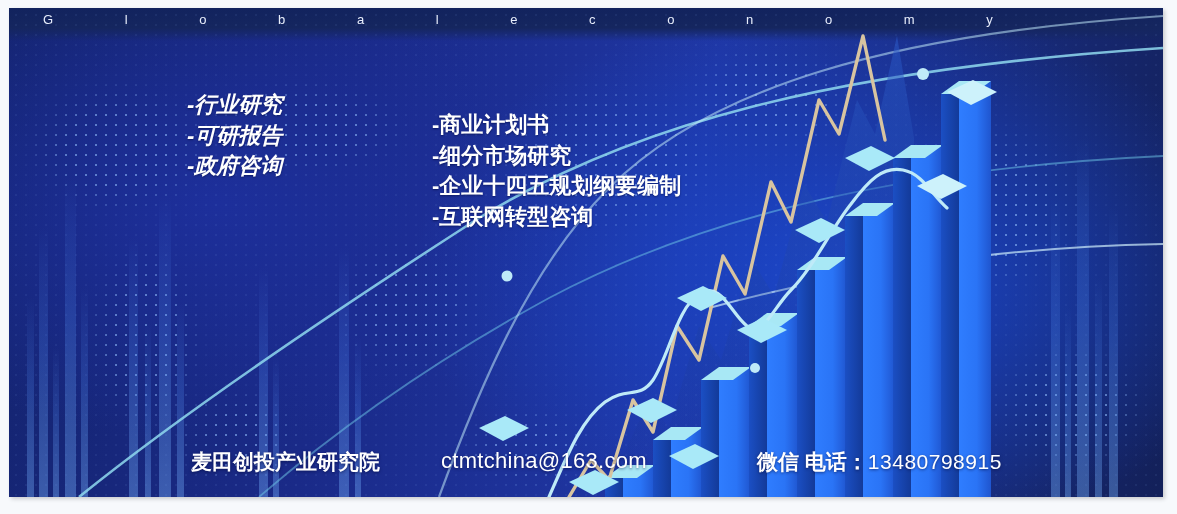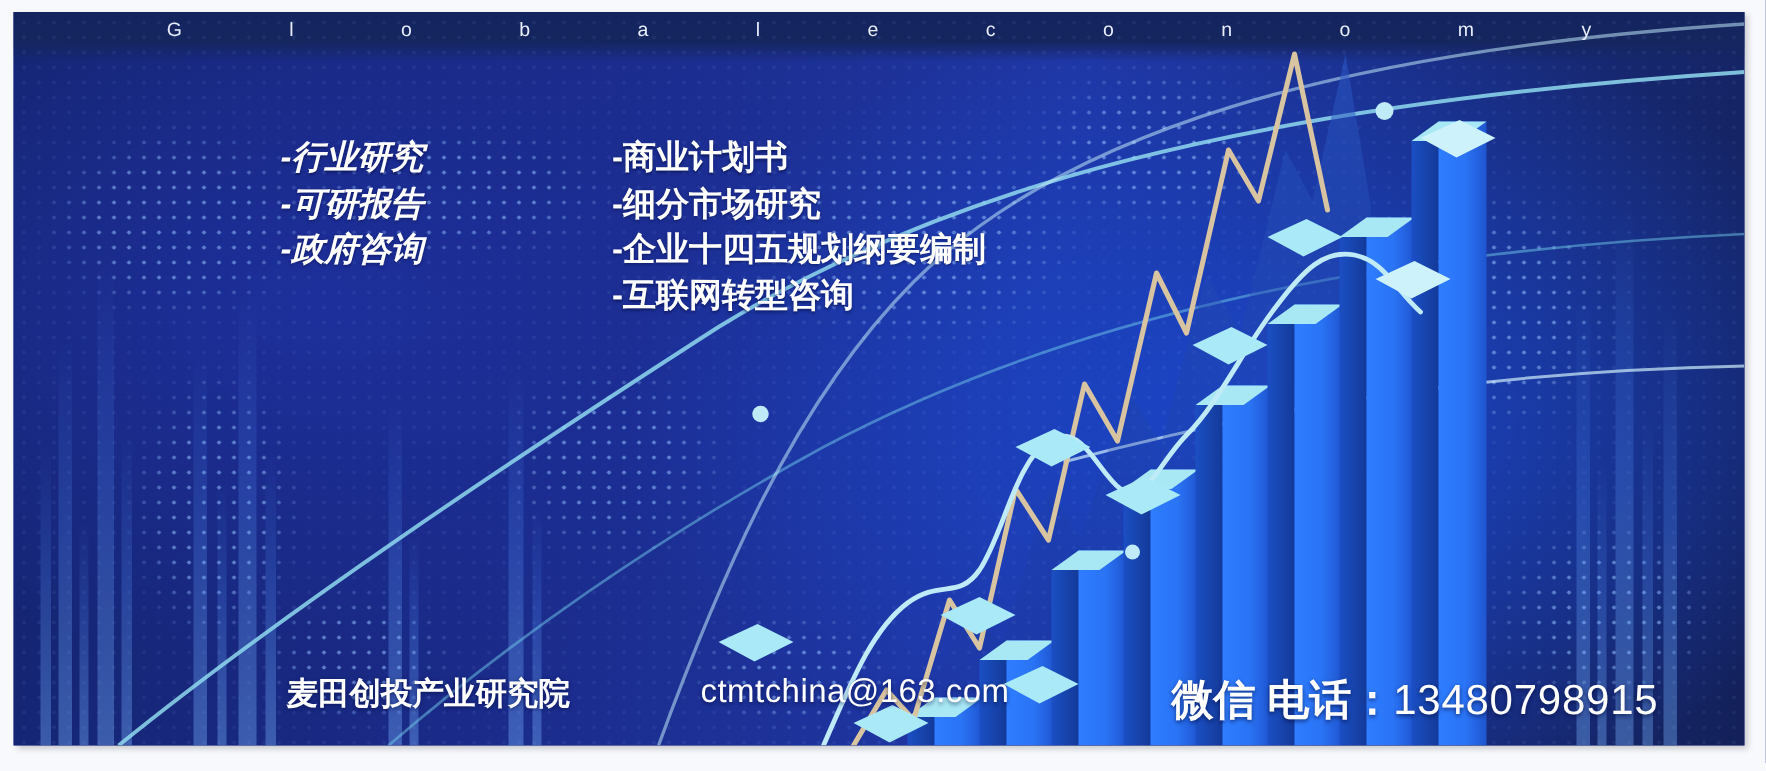--- a/index.html
+++ b/index.html
@@ -73,32 +73,31 @@
 
   
   .arcs{ position:absolute; inset:0; }
 
   
   .chart{ position:absolute; inset:0; }
 
   
   .global-word{
     position:absolute; left:0; top:4px; width:100%;
-    text-align:center;
     color:#e8eefc;
     font-size:13px;
     letter-spacing:34px;
     text-indent:34px;
     font-weight:400;
     white-space:nowrap;
   }
   .lists{ position:absolute; left:0; top:82px; width:100%; }
   .list-col{ position:absolute; }
   .list-col.left{ left:178px;font-style:italic; }
-  .list-col.right{ left:399px; }
+  .list-col.right{ left:423px;margin-top:20px; }
   .svc-item{
     color:#ffffff;
     font-size:22px;
     line-height:30.5px;
     font-weight:700;
     white-space:nowrap;
     text-shadow:0 1px 2px rgba(0,10,60,.55);
   }
   .headline{
     position:absolute; left:175px; top:302px;
@@ -114,22 +113,22 @@
   .footline{
     position:absolute; left:0; top:440px; width:100%;
     white-space:nowrap;
     color:#ffffff;
     font-size:21px;
     font-weight:700;
     text-shadow:0 1px 3px rgba(0,10,60,.6);
   }
   .footline .seg{ position:absolute; }
   .seg-brand{ left:182px; }
-  .seg-mail{ left:458px; font-weight:400; font-size:22px; letter-spacing:.3px; }
-  .seg-phone{ left:772px; font-size:28px; }
+  .seg-mail{ left:432px; font-weight:400; font-size:22px; letter-spacing:.3px; }
+  .seg-phone{ left:748px; font-size:21px; }
   .seg-phone .num{ font-weight:400; letter-spacing:.5px; }
 </style>
 </head>
 <body>
 
 <div id="banner">
 
   <div class="bg-base"></div>
   <div class="top-strip"></div>
 

